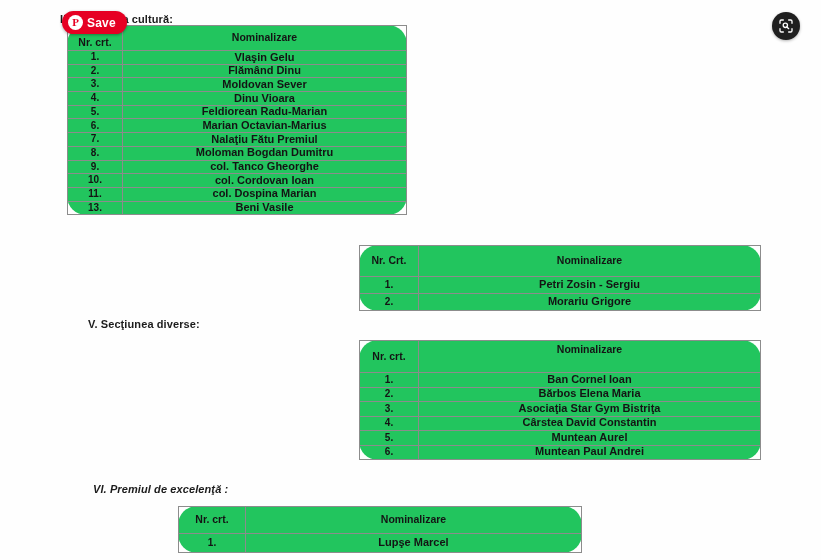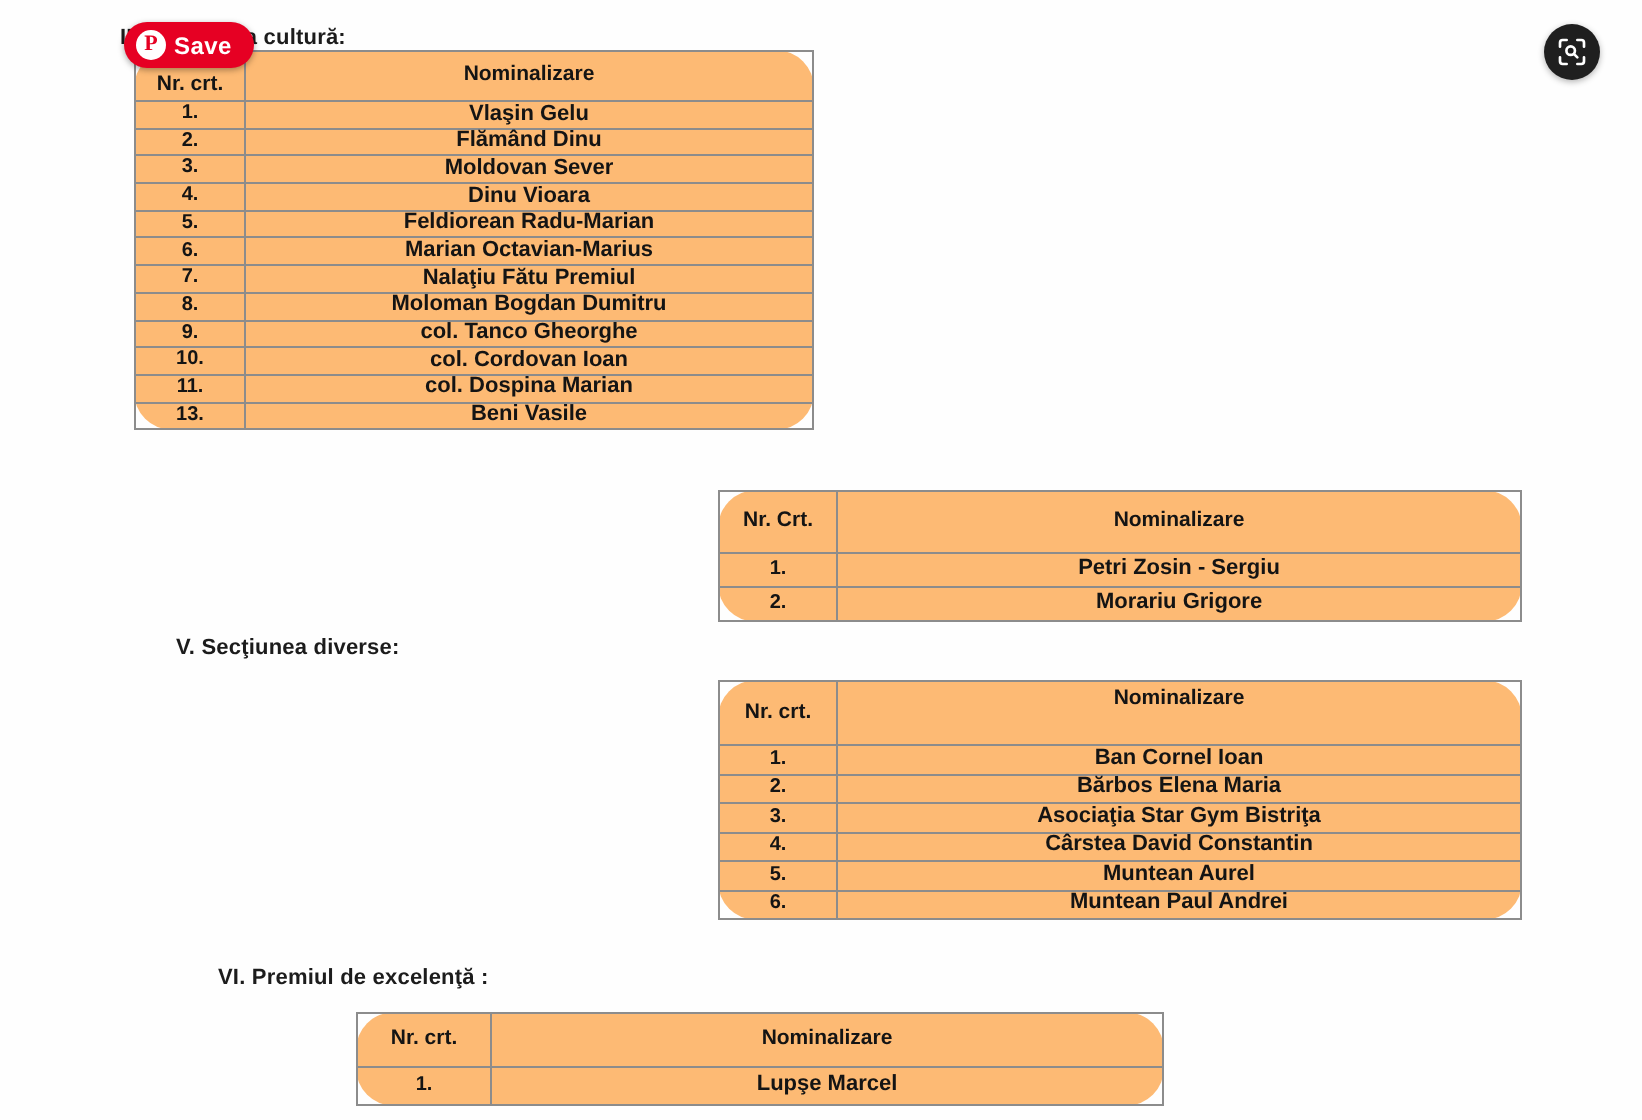--- a/index.html
+++ b/index.html
@@ -33,21 +33,21 @@
     color: #1c1c1c;
     white-space: nowrap;
     letter-spacing: 0.1px;
   }
 
   
   table.doc-table {
     position: absolute;
     border-collapse: collapse;
     table-layout: fixed;
-    background: #fdba74;
+    background: #22c55e;
     font-size: 10.5px;
     border-radius: 19px;
   }
   table.doc-table td,
   table.doc-table th {
     border: 1px solid #8c8c8c;
     padding: 0;
     text-align: center;
     vertical-align: middle;
     font-weight: bold;
@@ -276,21 +276,21 @@
         <td class="num">5.</td>
         <td class="name">Muntean Aurel</td>
       </tr>
       <tr>
         <td class="num">6.</td>
         <td class="name">Muntean Paul Andrei</td>
       </tr>
     </tbody>
   </table>
 
-  <div class="heading" style="left:109px; top:483px;">VI. Premiul de excelenţă :</div>
+  <div class="heading" style="left:93px; top:483px;font-style:italic;">VI. Premiul de excelenţă :</div>
 
   <table class="doc-table" id="table-excelenta">
     <colgroup>
         <col class="c-num">
         <col>
       </colgroup>
     <thead>
       <tr>
         <th class="h-num">Nr. crt.</th>
         <th class="h-name">Nominalizare</th>

